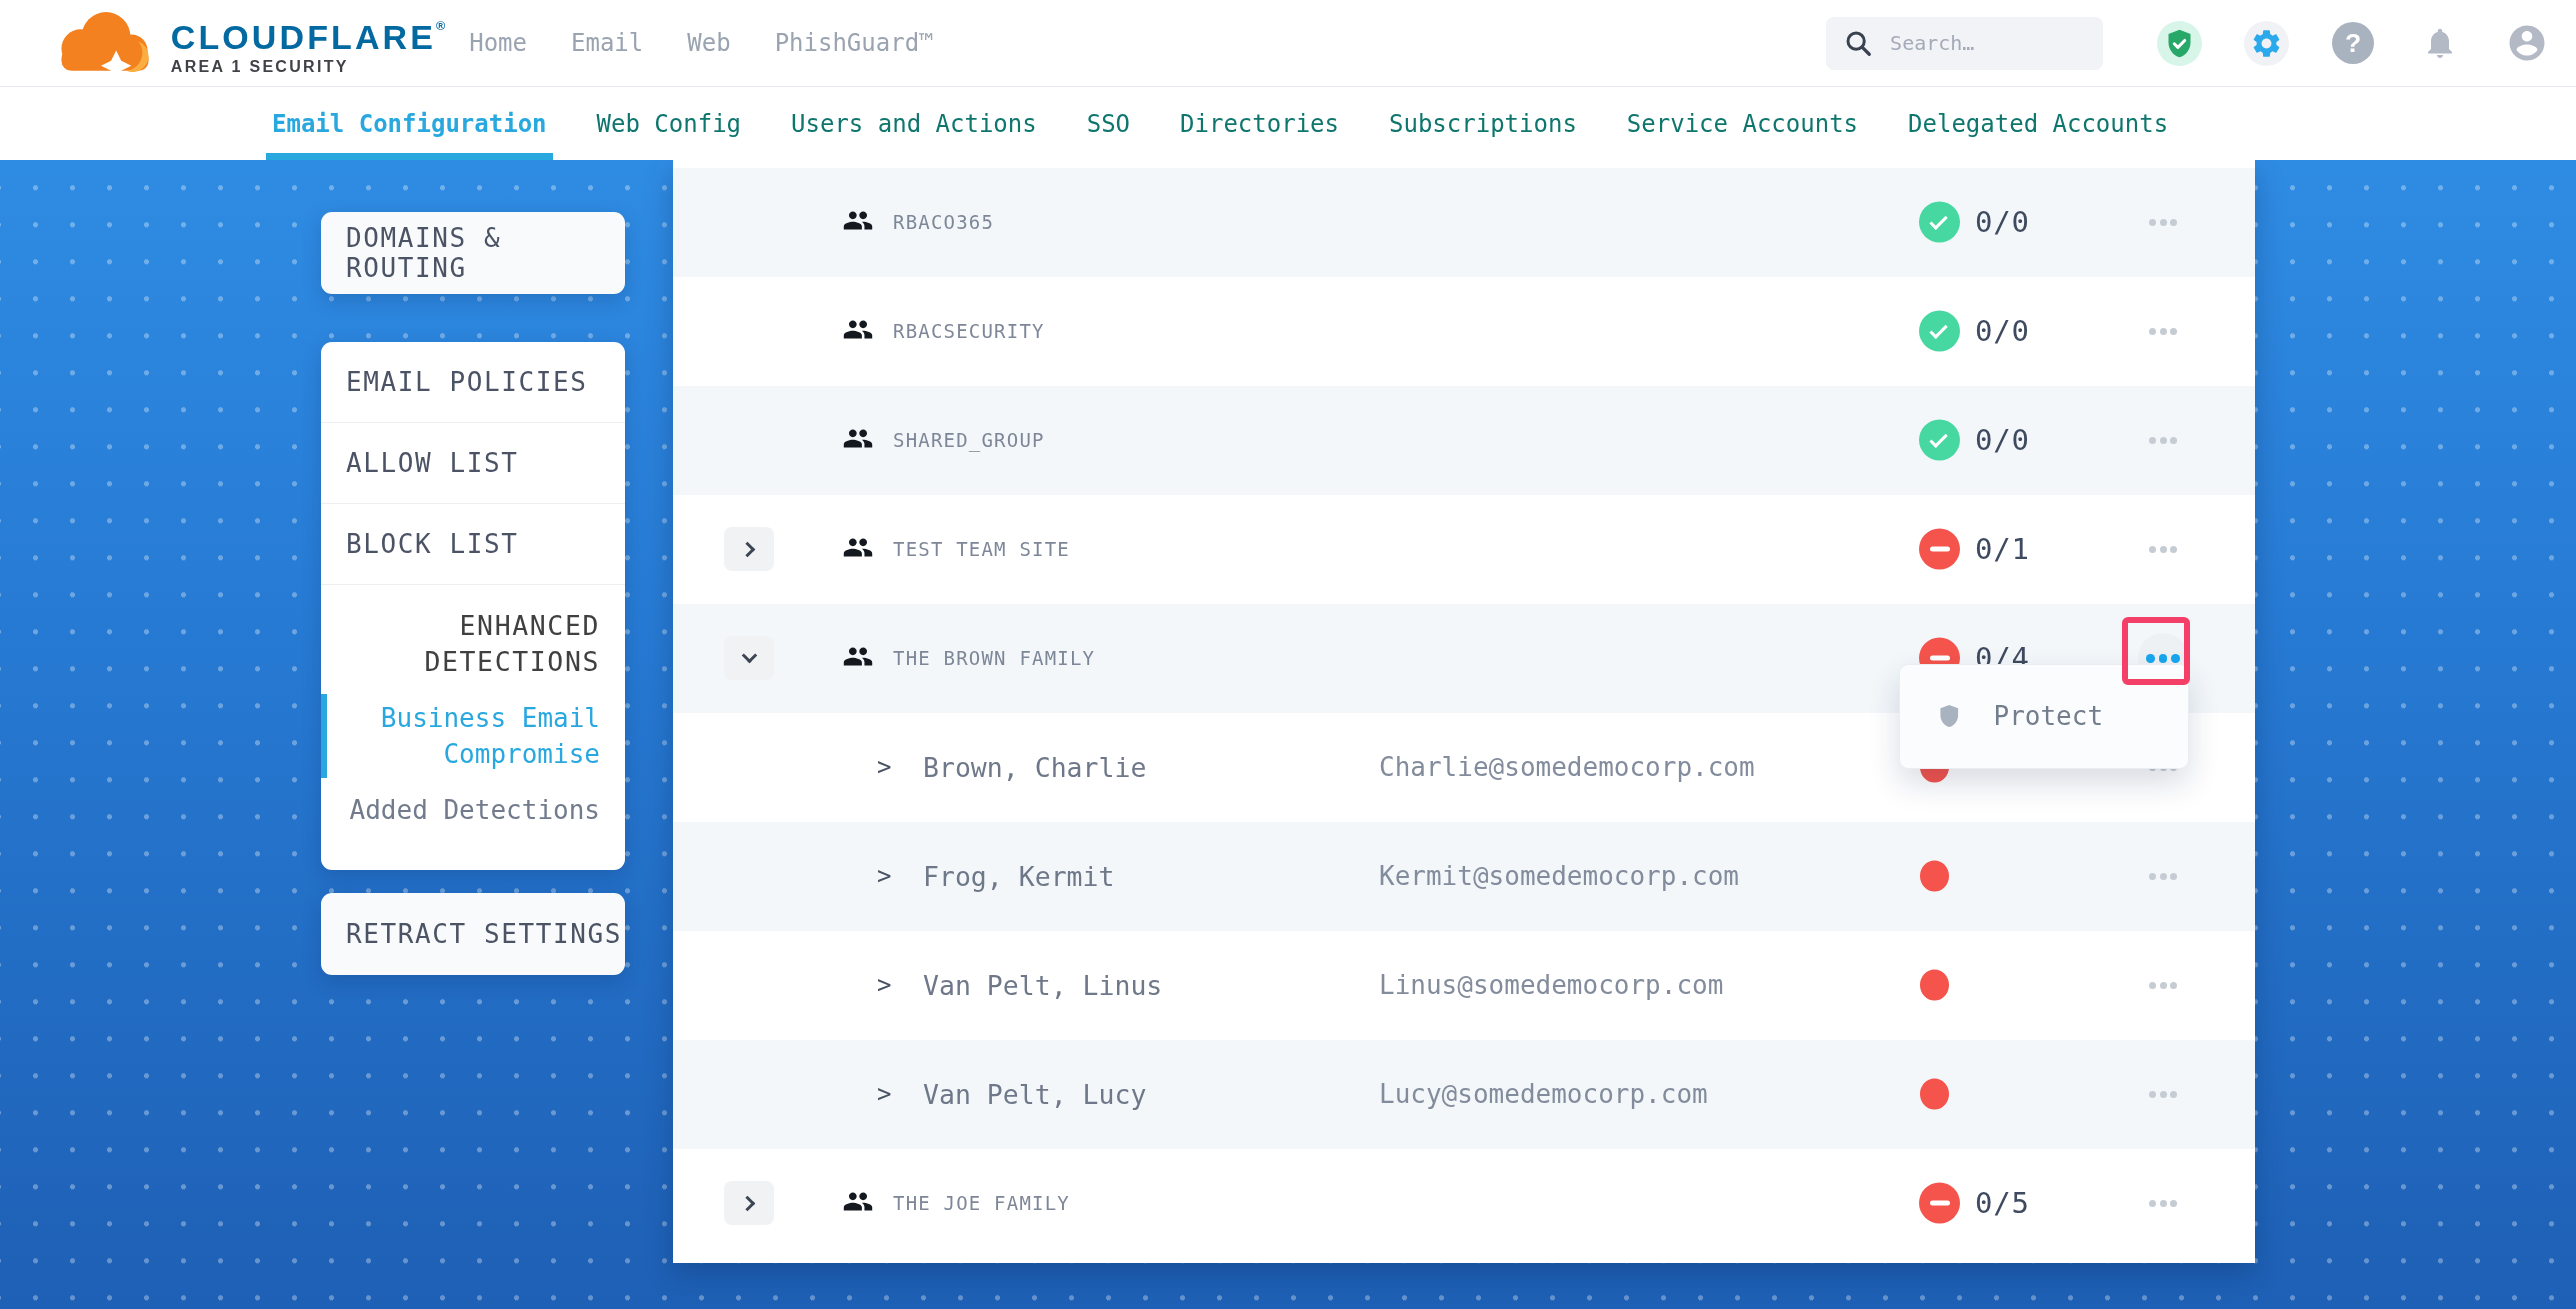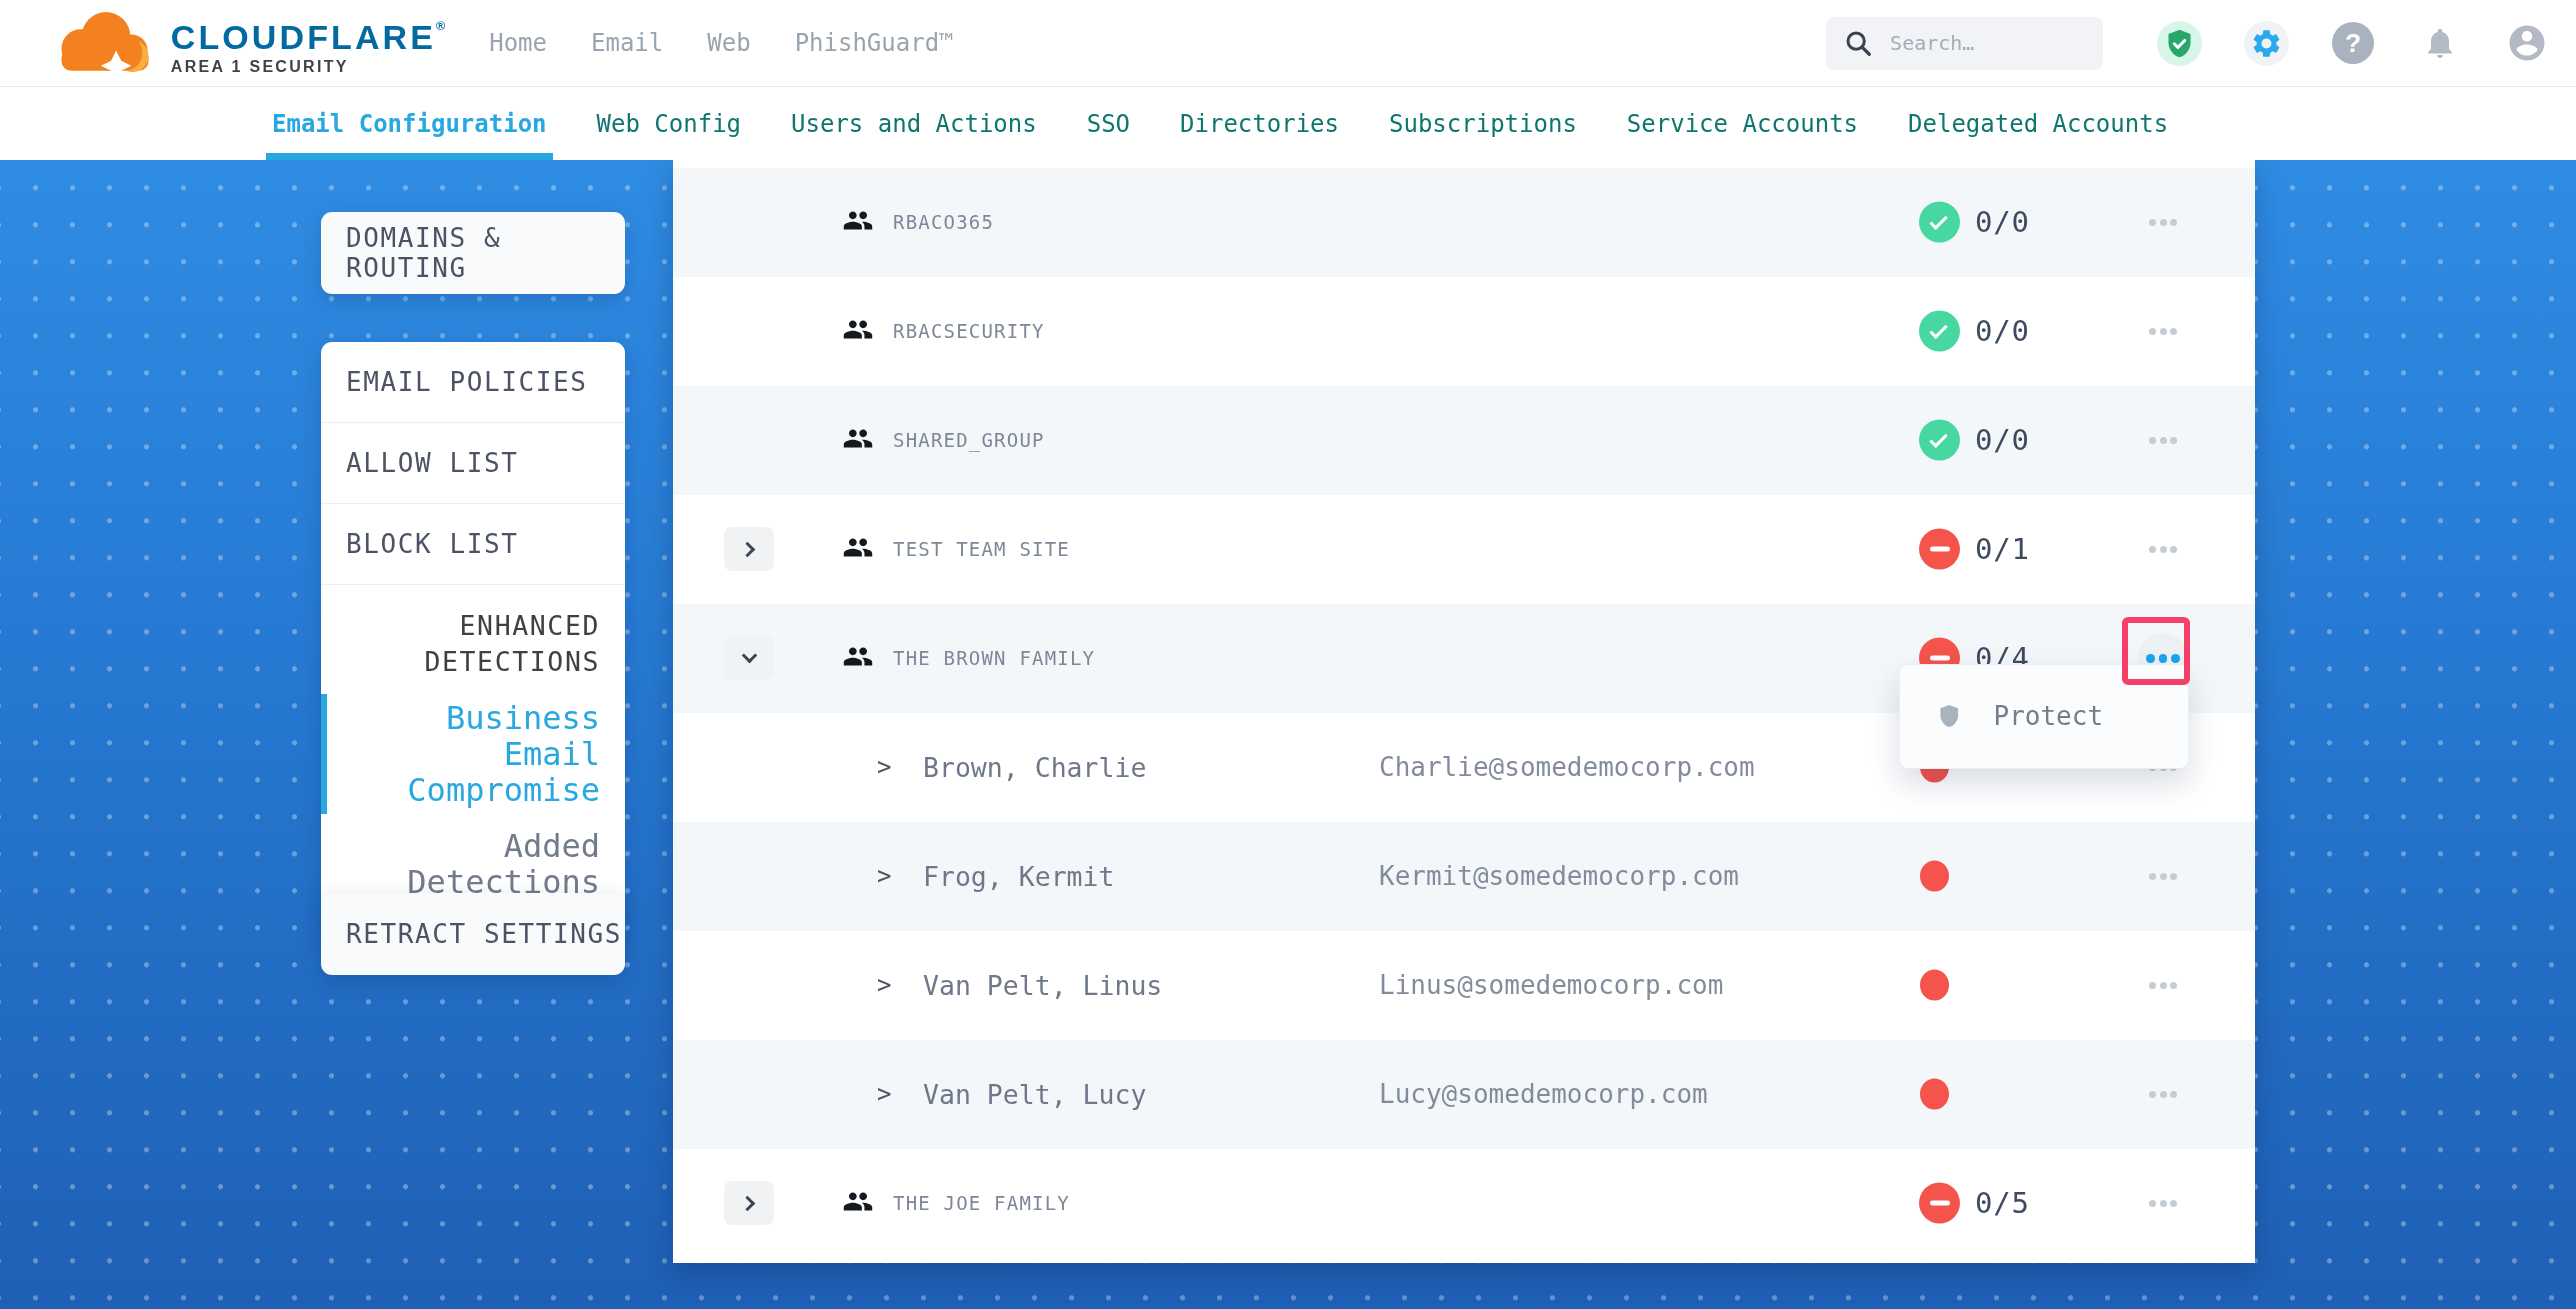--- a/index.html
+++ b/index.html
@@ -19,21 +19,21 @@
   .brand-text{display:flex;flex-direction:column;line-height:1.05;padding-bottom:4.7px;}
   .brand-name{
     font-family:"Liberation Sans","DejaVu Sans",sans-serif;font-weight:bold;
     font-size:34px;letter-spacing:3.1px;color:#0369a1;
   }
   .brand-name sup{font-size:12.5px;vertical-align:top;letter-spacing:0;}
   .brand-sub{
     font-family:"Liberation Sans","DejaVu Sans",sans-serif;font-weight:bold;
     font-size:16px;letter-spacing:2.3px;color:#404247;margin-top:3.1px;
   }
-  .top-nav{display:flex;align-items:flex-end;gap:44px;margin-left:44px;}
+  .top-nav{display:flex;align-items:flex-end;gap:44px;margin-left:24px;}
   .nav-link{font-size:24px;color:#9aa3b0;text-decoration:none;cursor:pointer;}
   .top-right{margin-left:auto;display:flex;align-items:center;padding-right:26.5px;}
   .search{
     width:277px;height:53px;background:#f1f3f6;border-radius:7.8px;
     display:flex;align-items:center;padding:0 17px;gap:15.6px;
   }
   .search svg{flex:0 0 auto;}
   .search input{
     border:none;outline:none;background:transparent;width:100%;
     font-family:inherit;font-size:20px;color:#4a5363;
@@ -84,21 +84,21 @@
   }
   .side-item{
     height:81px;display:flex;align-items:center;padding-left:25px;cursor:pointer;
     border-bottom:1.6px solid #eceff2;
   }
   .side-section{padding:23px 25px 33px 25px;}
   .side-title{
     font-size:26.5px;font-weight:normal;color:#404040;letter-spacing:1.6px;
     line-height:36px;margin-bottom:20px;cursor:pointer;
   }
-  .side-sub{font-size:32px;line-height:36px;color:#717b8c;cursor:pointer;}
+  .side-sub{font-size:26px;line-height:36px;color:#717b8c;cursor:pointer;}
   .side-sub + .side-sub{margin-top:20px;}
   .side-sub.active{color:#29a8e0;position:relative;}
   .side-sub.active::before{
     content:"";position:absolute;left:-25px;top:-6.2px;bottom:-6.2px;width:6.2px;background:#29a8e0;
   }
   
   .panel{
     position:absolute;left:673px;top:0;width:1582px;height:1103px;background:#fff;
     padding-top:7.8px;box-shadow:0 11px 26.5px rgba(8,34,78,.28);
   }

